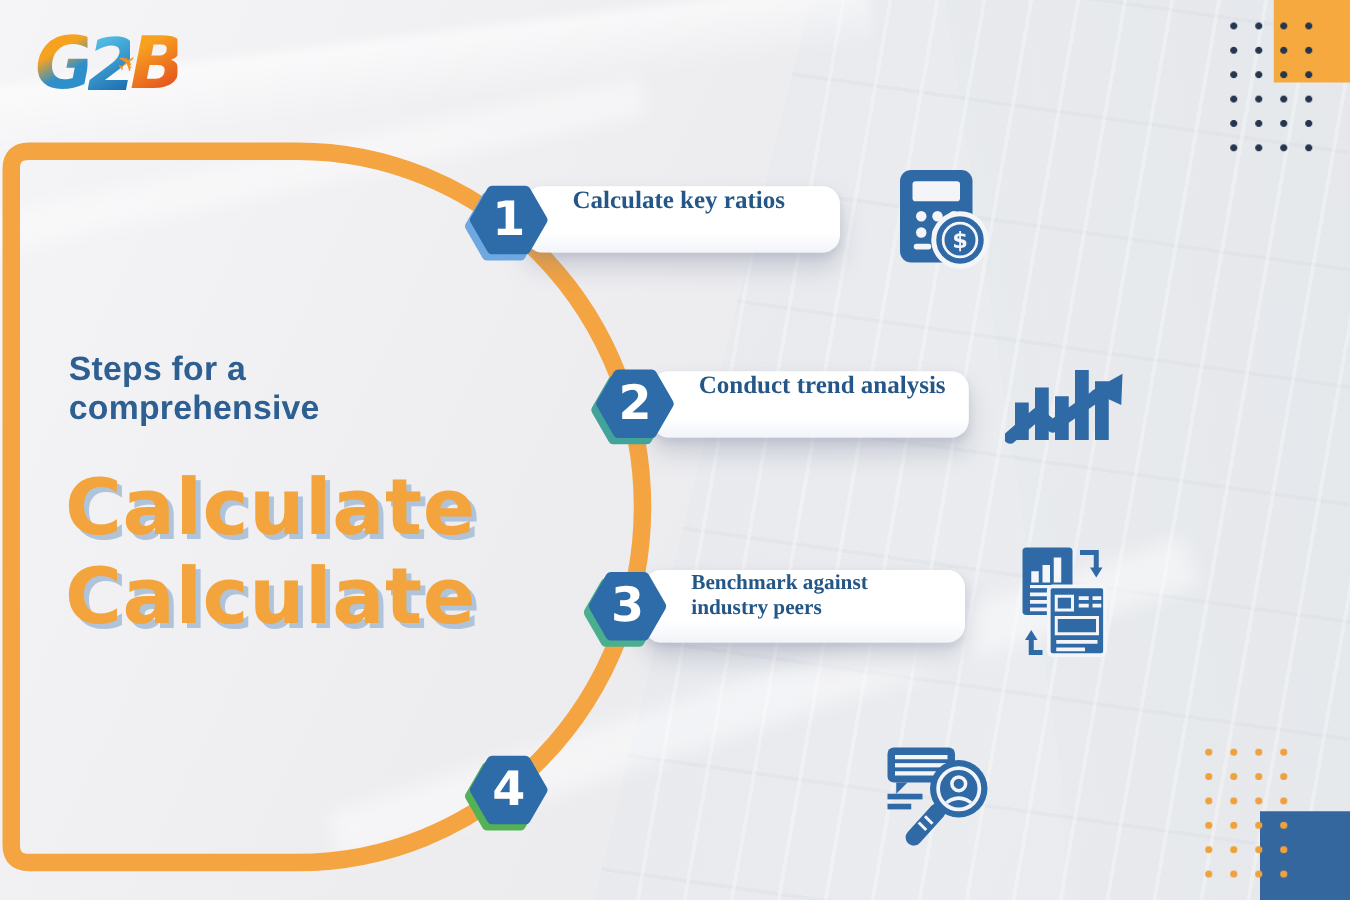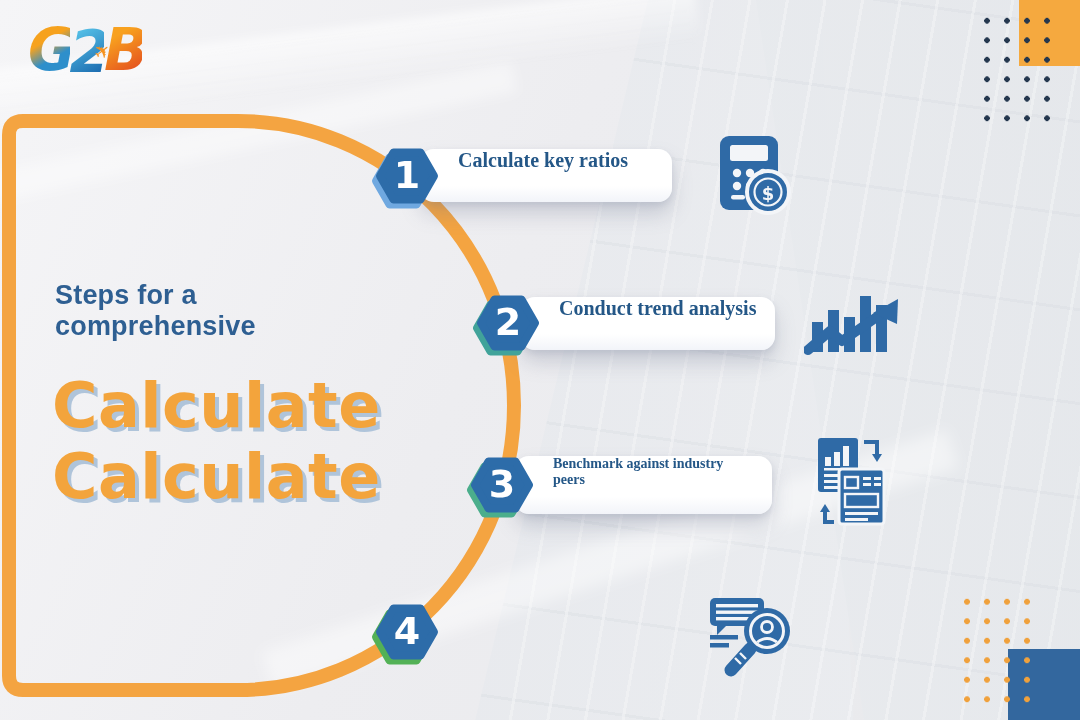--- a/index.html
+++ b/index.html
@@ -108,21 +108,21 @@
     <div>Calculate</div>
   </div>
 
   <div class="pill" style="left:420px;top:149px;width:252px;height:53px;">
     <div class="label">Calculate key ratios</div>
   </div>
   <div class="pill" style="left:521px;top:297px;width:254px;height:53px;">
     <div class="label">Conduct trend analysis</div>
   </div>
   <div class="pill" style="left:515px;top:456px;width:257px;height:58px;">
-    <div class="label" style="font-size:14px;max-width:190px;">Benchmark against industry peers</div>
+    <div class="label" style="font-size:17px;max-width:190px;">Benchmark against industry peers</div>
   </div>
 
   <div class="badge" style="left:367px;top:136px;">
     <svg viewBox="0 0 80 80">
       <g transform="translate(-4,5)">
         <polygon points="67,40 53.5,63.4 26.5,63.4 13,40 26.5,16.6 53.5,16.6" fill="#6FA8E0" stroke="#6FA8E0" stroke-width="8" stroke-linejoin="round"></polygon>
       </g>
       <polygon points="67,40 53.5,63.4 26.5,63.4 13,40 26.5,16.6 53.5,16.6" fill="#2D6CA9" stroke="#2D6CA9" stroke-width="8" stroke-linejoin="round"></polygon>
     </svg>
     <span class="num">1</span>

